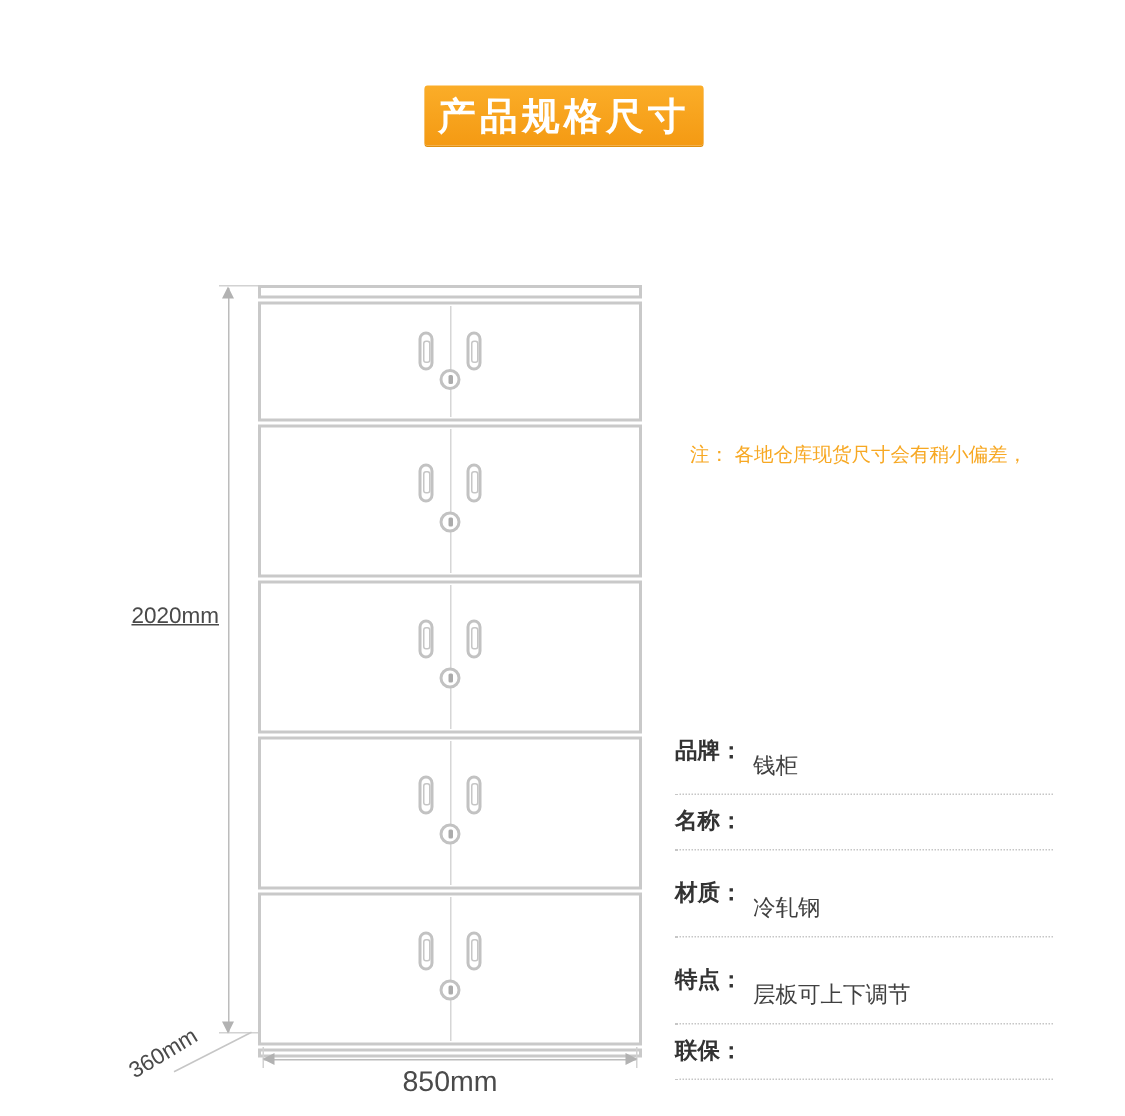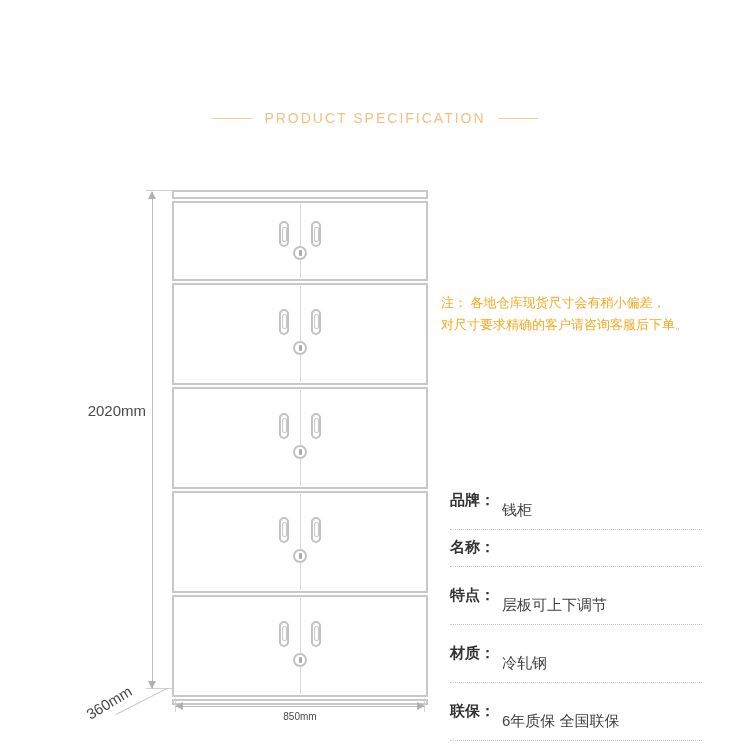--- a/index.html
+++ b/index.html
@@ -51,60 +51,58 @@
 
   
   .dim-v { position:absolute; left:152px; top:192px; width:1px; height:496px; background:#bcbcbc; }
   .arr { position:absolute; width:0; height:0; }
   .arr.up    { left:-4px; top:-1px;    border-left:4px solid transparent; border-right:4px solid transparent; border-bottom:8px solid #b2b2b2; }
   .arr.down  { left:-4px; bottom:-1px; border-left:4px solid transparent; border-right:4px solid transparent; border-top:8px solid #b2b2b2; }
   .tick-h { position:absolute; height:1px; background:#d2d2d2; }
   .tick-v { position:absolute; width:1px; background:#d2d2d2; }
   .dim-height {
     position:absolute; left:78px; top:402px; width:68px; text-align:right;
-    font-size:15px; color:#4a4a4a;
+    font-size:15px; color:#4a4a4a;text-decoration:underline;
   }
   .dim-h { position:absolute; left:176px; top:706px; width:248px; height:1px; background:#bcbcbc; }
   .arr.left-a  { left:-1px; top:-4px; border-top:4px solid transparent; border-bottom:4px solid transparent; border-right:8px solid #b2b2b2; }
   .arr.right-a { right:-1px; top:-4px; border-top:4px solid transparent; border-bottom:4px solid transparent; border-left:8px solid #b2b2b2; }
   .dim-width {
     position:absolute; left:176px; top:711px; width:248px; text-align:center;
-    font-size:10px; color:#4a4a4a;
+    font-size:19px; color:#4a4a4a;
   }
   .dim-d-line {
     position:absolute; left:116px; top:714px; width:58px; height:1px; background:#c6c6c6;
     transform:rotate(-27deg); transform-origin:left center;
   }
   .dim-depth {
     position:absolute; left:84px; top:694px; font-size:15px; color:#4a4a4a;
     transform:rotate(-31deg);
   }
 
   
   .note {
-    position:absolute; left:441px; top:292px; width:266px;
+    position:absolute; left:460px; top:292px; width:266px;
     color:#F7A823; font-size:13px; line-height:22px;
   }
   .specs { position:absolute; left:450px; top:472px; width:252px; }
   .spec-row {
     display:flex; align-items:center; padding:8px 0 9px;
     border-bottom:1px dotted #c6c6c6; font-size:15px;
   }
   .spec-label { font-weight:bold; color:#333; margin-right:7px; white-space:nowrap; }
   .spec-value { color:#404040;margin-top:21px; }
 </style>
 </head>
 <body>
 
 <div class="page">
 
-  <div class="subtitle">
-    <span class="line"></span>
-    <span class="subtitle-text">PRODUCT SPECIFICATION</span>
-    <span class="line"></span>
+  <div class="banner">
+    <span class="banner-text">产品规格尺寸</span>
   </div>
 
   <div class="cabinet">
     <div class="cab-top"></div>
 
     <div class="section first">
       <div class="divider"></div>
       <div class="handle left"></div>
       <div class="handle right"></div>
       <div class="lock"></div>
@@ -151,38 +149,36 @@
     <div class="arr left-a"></div>
     <div class="arr right-a"></div>
   </div>
   <div class="dim-width">850mm</div>
 
   <div class="dim-d-line"></div>
   <div class="dim-depth">360mm</div>
 
   <div class="note">
     <div>注： 各地仓库现货尺寸会有稍小偏差，</div>
-    <div>对尺寸要求精确的客户请咨询客服后下单。</div>
   </div>
 
   <div class="specs">
     <div class="spec-row">
       <span class="spec-label">品牌：</span>
       <span class="spec-value">钱柜</span>
     </div>
     <div class="spec-row">
       <span class="spec-label">名称：</span>
     </div>
     <div class="spec-row">
+      <span class="spec-label">材质：</span>
+      <span class="spec-value">冷轧钢</span>
+    </div>
+    <div class="spec-row">
       <span class="spec-label">特点：</span>
       <span class="spec-value">层板可上下调节</span>
     </div>
     <div class="spec-row">
-      <span class="spec-label">材质：</span>
-      <span class="spec-value">冷轧钢</span>
-    </div>
-    <div class="spec-row">
       <span class="spec-label">联保：</span>
-      <span class="spec-value">6年质保 全国联保</span>
     </div>
   </div>
 
 </div>
 
 </body></html>

